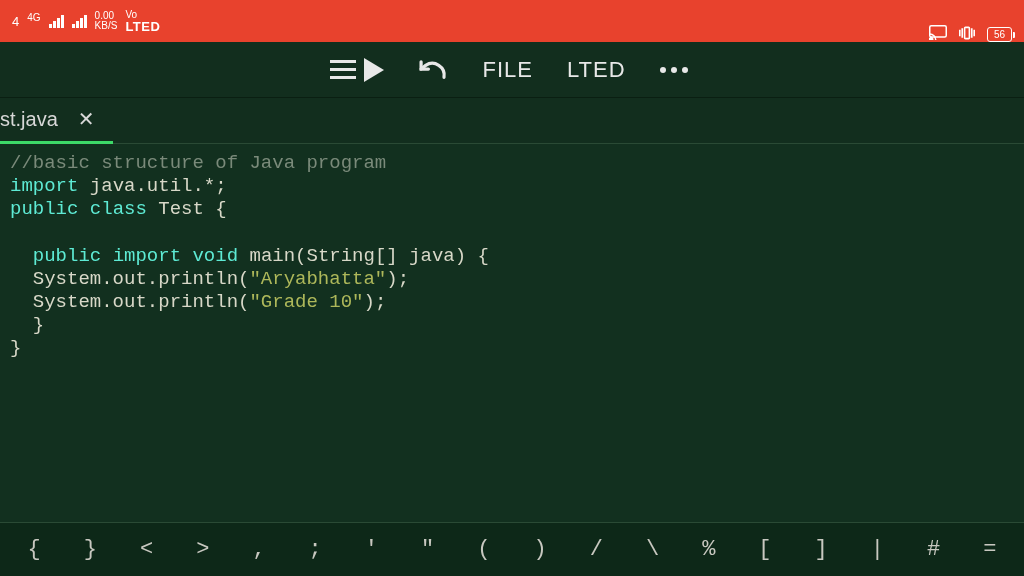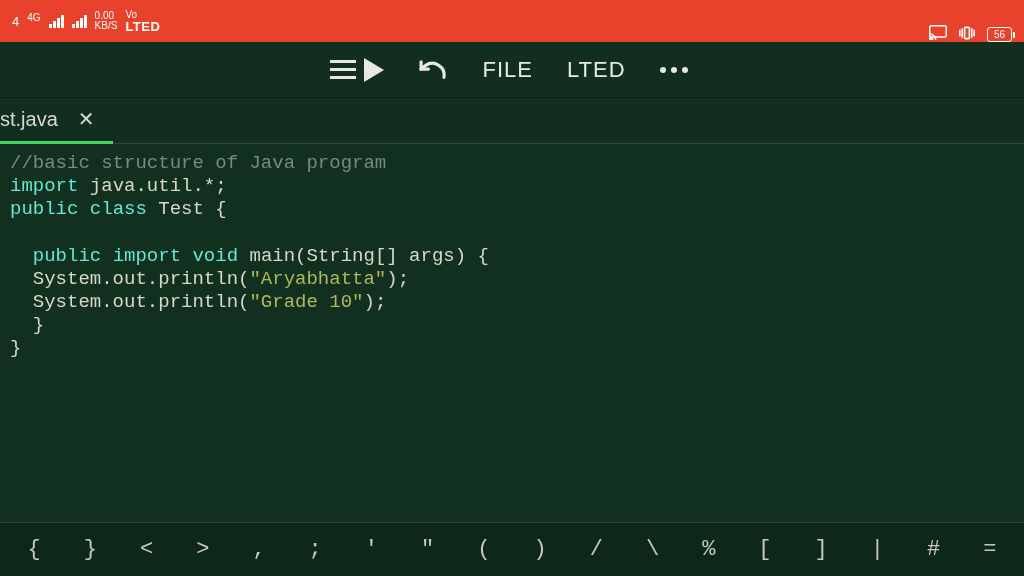--- a/index.html
+++ b/index.html
@@ -173,21 +173,21 @@
       <span>st.java</span>
       <span class="tab-close">✕</span>
     </div>
   </div>
 
   <div class="editor">
     <div class="line"><span class="c-comment">//basic structure of Java program</span></div>
     <div class="line"><span class="c-keyword">import</span><span class="c-plain"> java.util.*;</span></div>
     <div class="line"><span class="c-keyword">public</span><span class="c-plain"> </span><span class="c-keyword">class</span><span class="c-plain"> Test {</span></div>
     <div class="line"><span class="c-plain"></span>&nbsp;</div>
-    <div class="line"><span class="c-plain">  </span><span class="c-keyword">public</span><span class="c-plain"> </span><span class="c-keyword">import</span><span class="c-plain"> </span><span class="c-keyword">void</span><span class="c-plain"> main(String[] args) {</span></div>
+    <div class="line"><span class="c-plain">  </span><span class="c-keyword">public</span><span class="c-plain"> </span><span class="c-keyword">import</span><span class="c-plain"> </span><span class="c-keyword">void</span><span class="c-plain"> main(String[] java) {</span></div>
     <div class="line"><span class="c-plain">  System.out.println(</span><span class="c-string">"Aryabhatta"</span><span class="c-plain">);</span></div>
     <div class="line"><span class="c-plain">  System.out.println(</span><span class="c-string">"Grade 10"</span><span class="c-plain">);</span></div>
     <div class="line"><span class="c-plain">  }</span></div>
     <div class="line"><span class="c-plain">}</span></div>
   </div>
 
   <div class="symbol-bar">
     <div class="sym-btn">{</div>
     <div class="sym-btn">}</div>
     <div class="sym-btn">&lt;</div>

